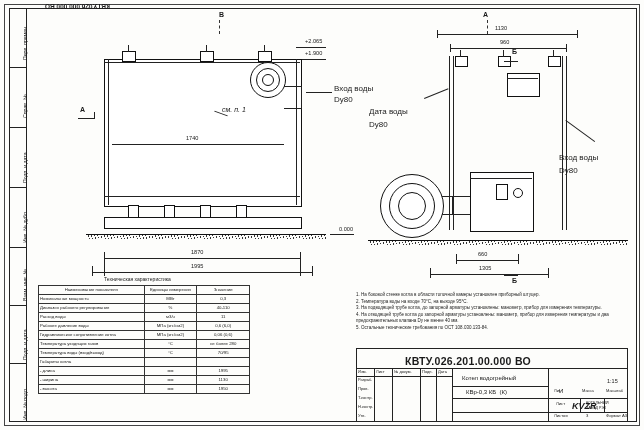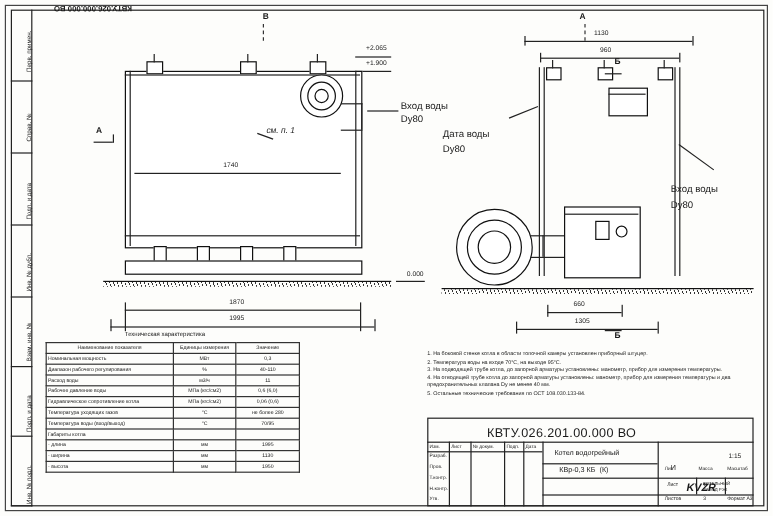--- a/index.html
+++ b/index.html
@@ -18,21 +18,21 @@
   .dashv{position:absolute;border-left:1px dashed #333;width:0;}
   .boiler{position:absolute;border:1.3px solid #111;background:#fff;}
   .cap{position:absolute;font-size:6.5px;}
   .capb{position:absolute;font-size:7px;font-weight:bold;}
   .dimtxt{position:absolute;font-size:5.6px;}
   table{border-collapse:collapse;}
   .tech td{border:0.5px solid #333;font-size:4.3px;padding:0 1px;height:8px;line-height:8px;}
   .tech{position:absolute;}
   .notes{position:absolute;font-size:4.5px;line-height:1.45;white-space:pre-line;}
   .stamp{position:absolute;border:1px solid #222;box-sizing:border-box;}
-  .bigcode{position:absolute;font-size:10.5px;font-weight:normal;letter-spacing:0.3px;}
+  .bigcode{position:absolute;font-size:10.5px;font-weight:bold;letter-spacing:0.3px;}
   .kvzr{position:absolute;font-size:9px;font-weight:bold;font-style:italic;}
   .hatch{position:absolute;height:4px;background:repeating-linear-gradient(70deg,#333 0 0.6px,transparent 0.6px 3px);}
   .circle{position:absolute;border:1.2px solid #111;border-radius:50%;background:#fff;}
   .sq{position:absolute;border:1.1px solid #111;background:#fff;}
 </style>
 </head>
 <body>
 
 <div id="sheet">
 

